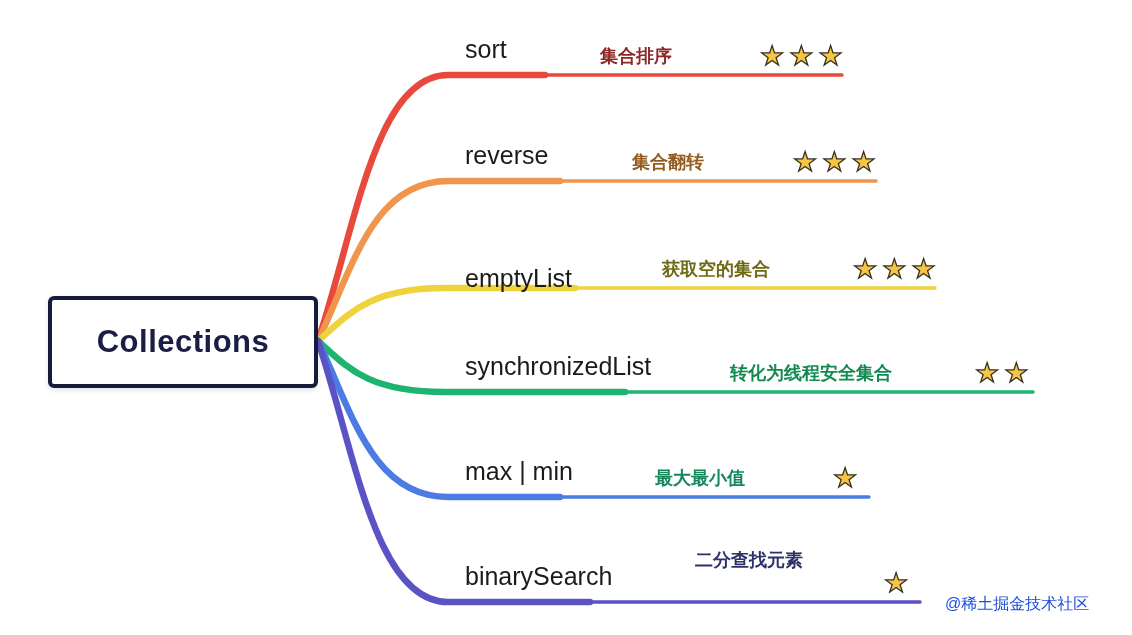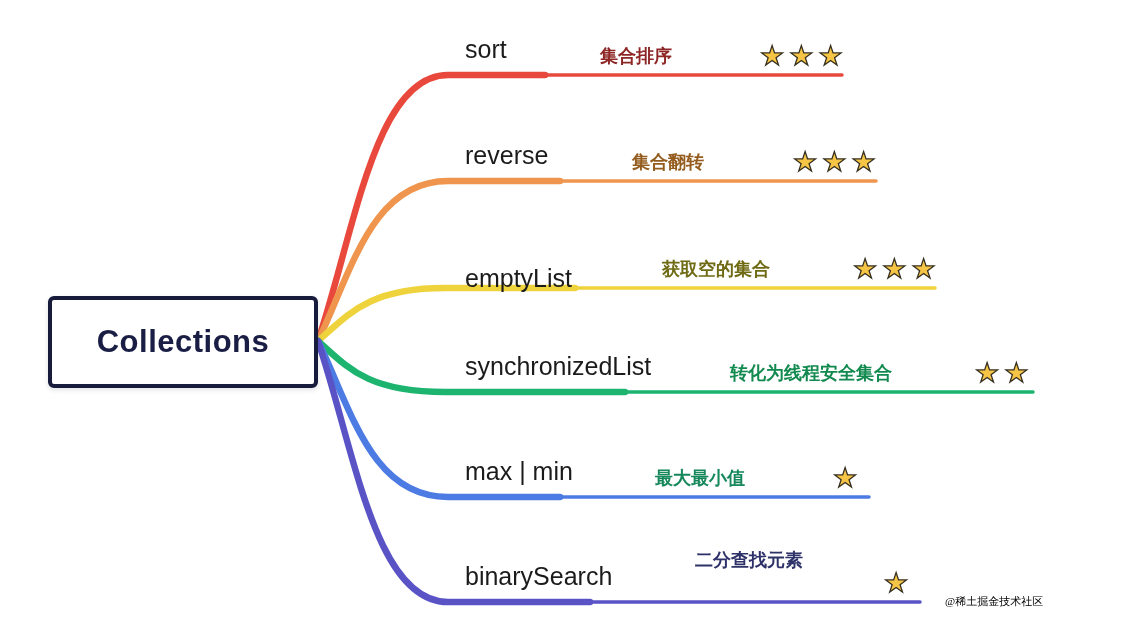--- a/index.html
+++ b/index.html
@@ -58,25 +58,24 @@
     line-height: 1;
     color: #f6c545;
     -webkit-text-stroke: 1.3px #363020;
     letter-spacing: 5px;
     z-index: 2;
     white-space: nowrap;
   }
   .watermark {
     position: absolute;
     left: 945px; top: 594px;
-    font-size: 11px;
-    color: #000000;
+    font-size: 16px;
+    color: #1d4ed8;
     z-index: 2;
     white-space: nowrap;
-    font-family: Liberation Serif, serif;
   }
 </style>
 </head>
 <body>
 
 <div id="canvas">
 
   <svg id="branch-lines" viewBox="0 0 1132 635" fill="none" xmlns="http://www.w3.org/2000/svg">
 
     <path d="M318,341 C355,230 375,75 448,75 L545,75" stroke-width="6.5" stroke-linecap="round" stroke="#e8493c"></path>

